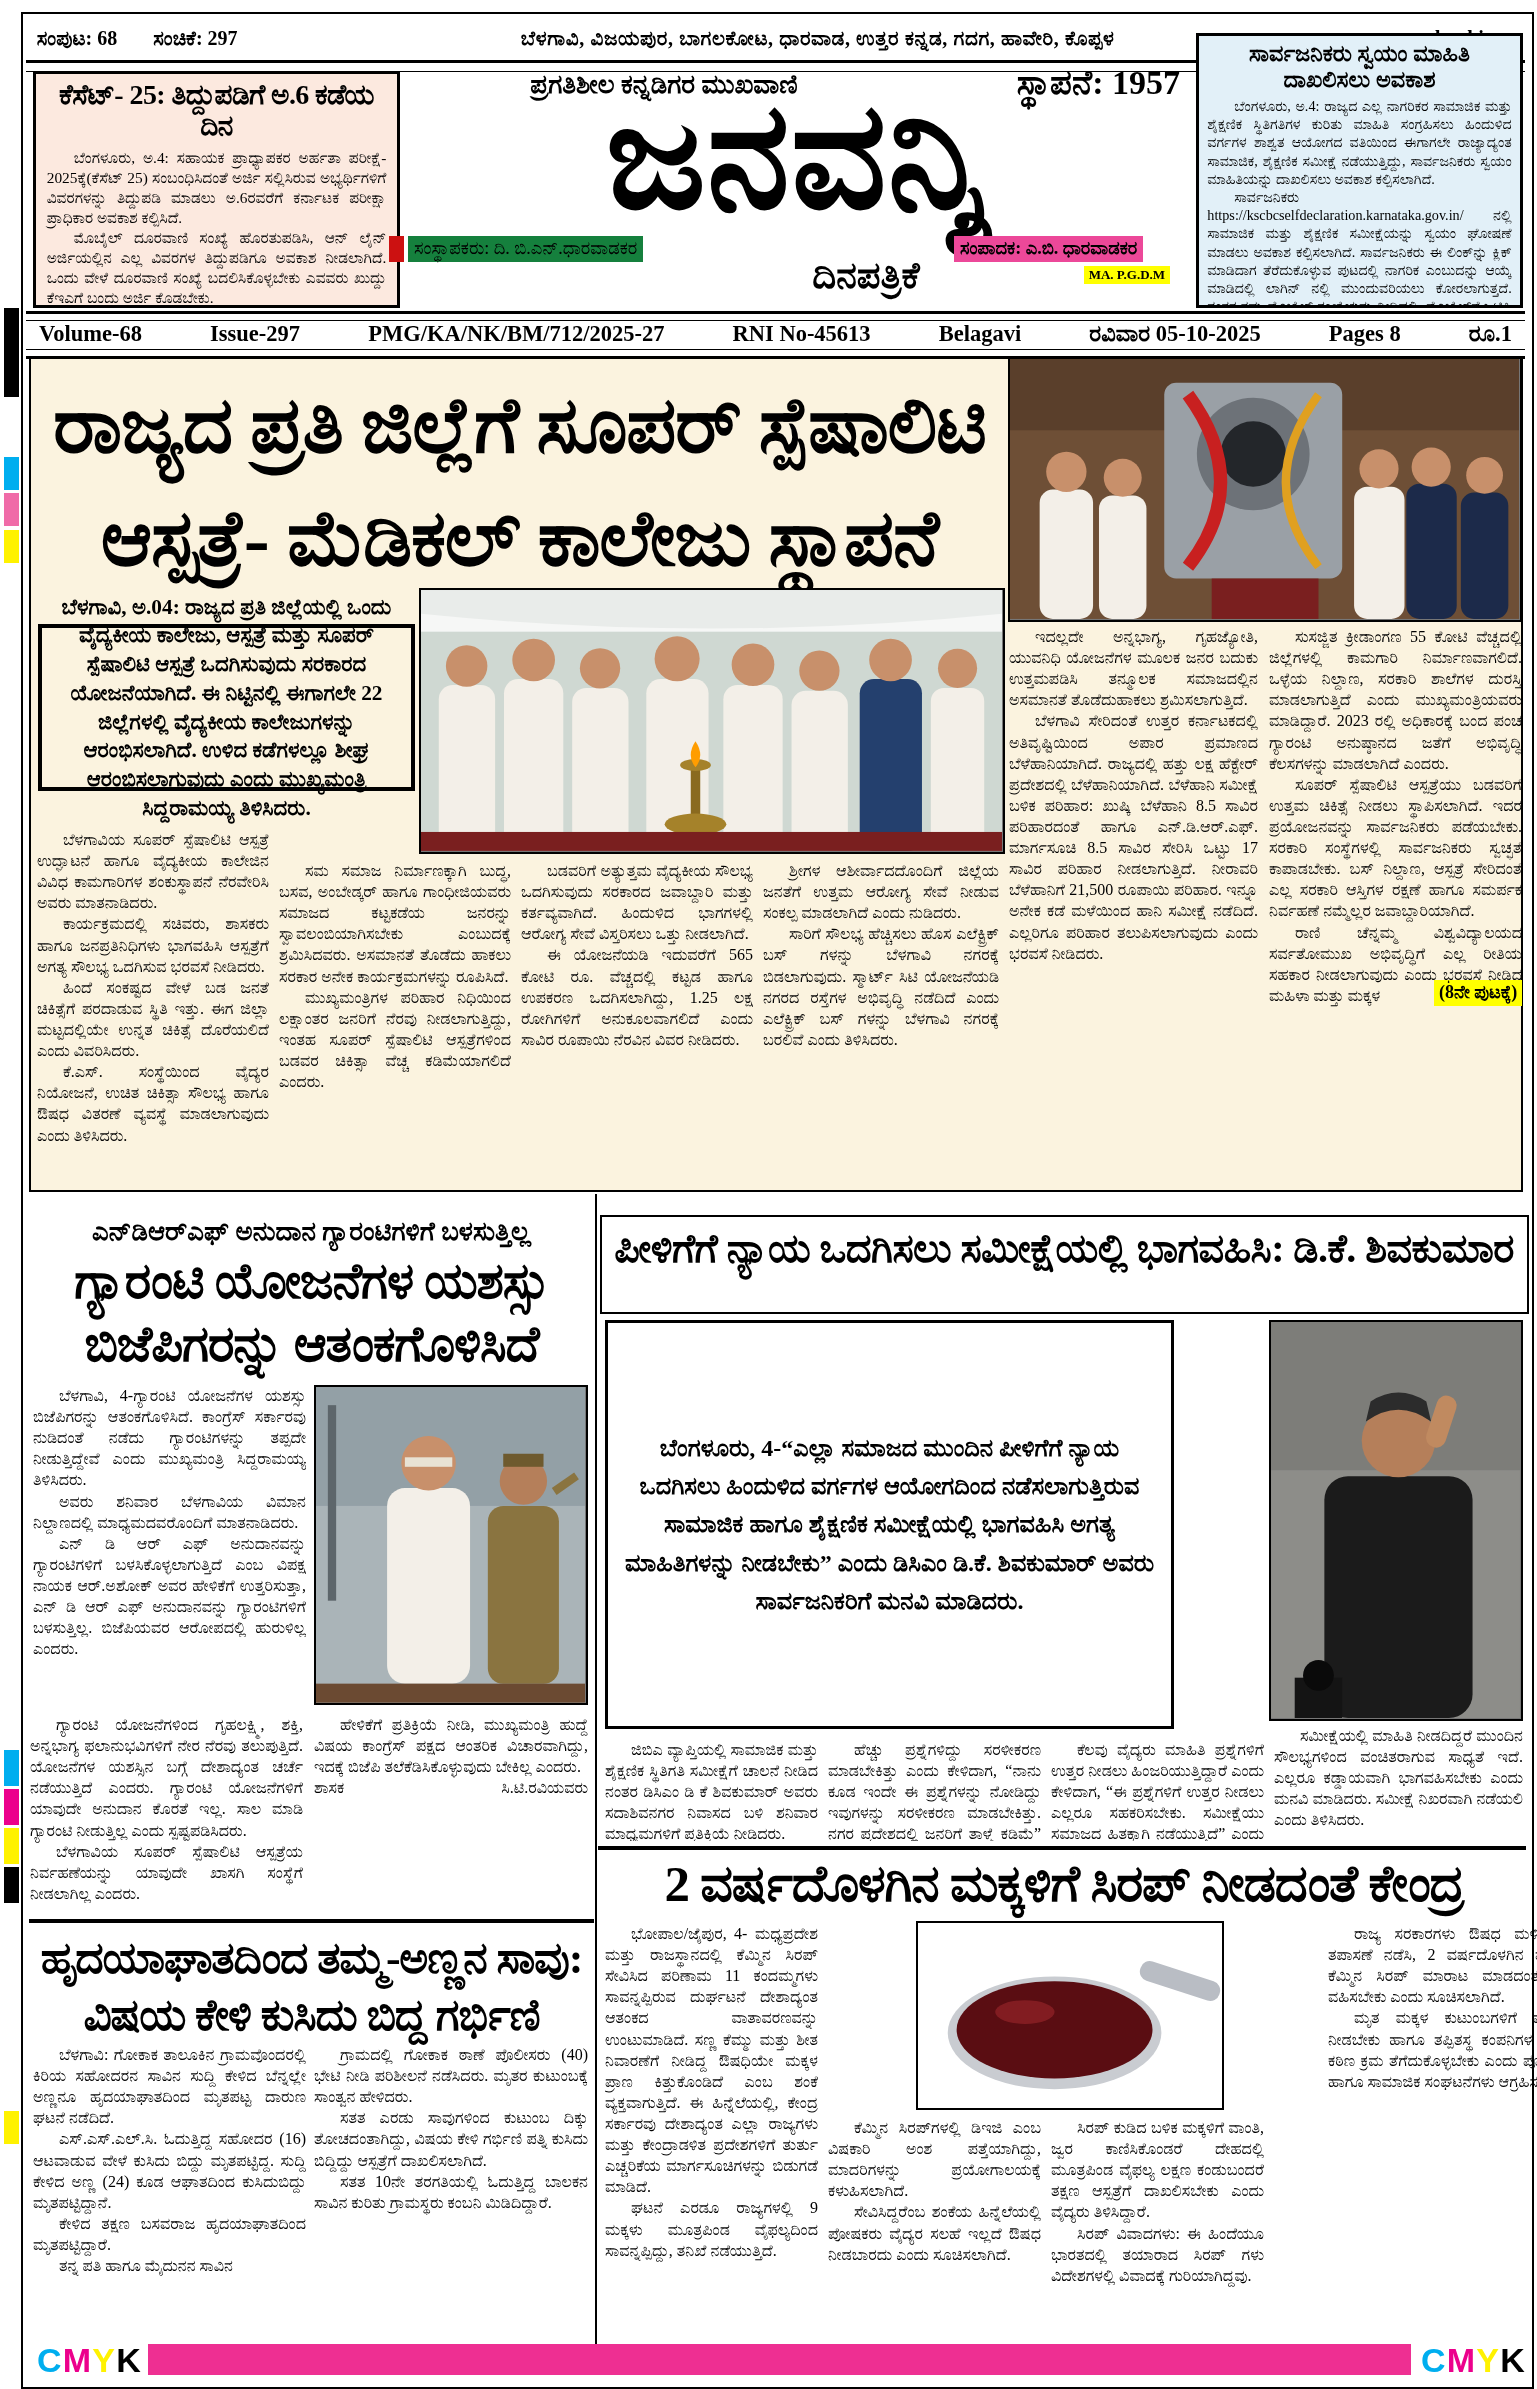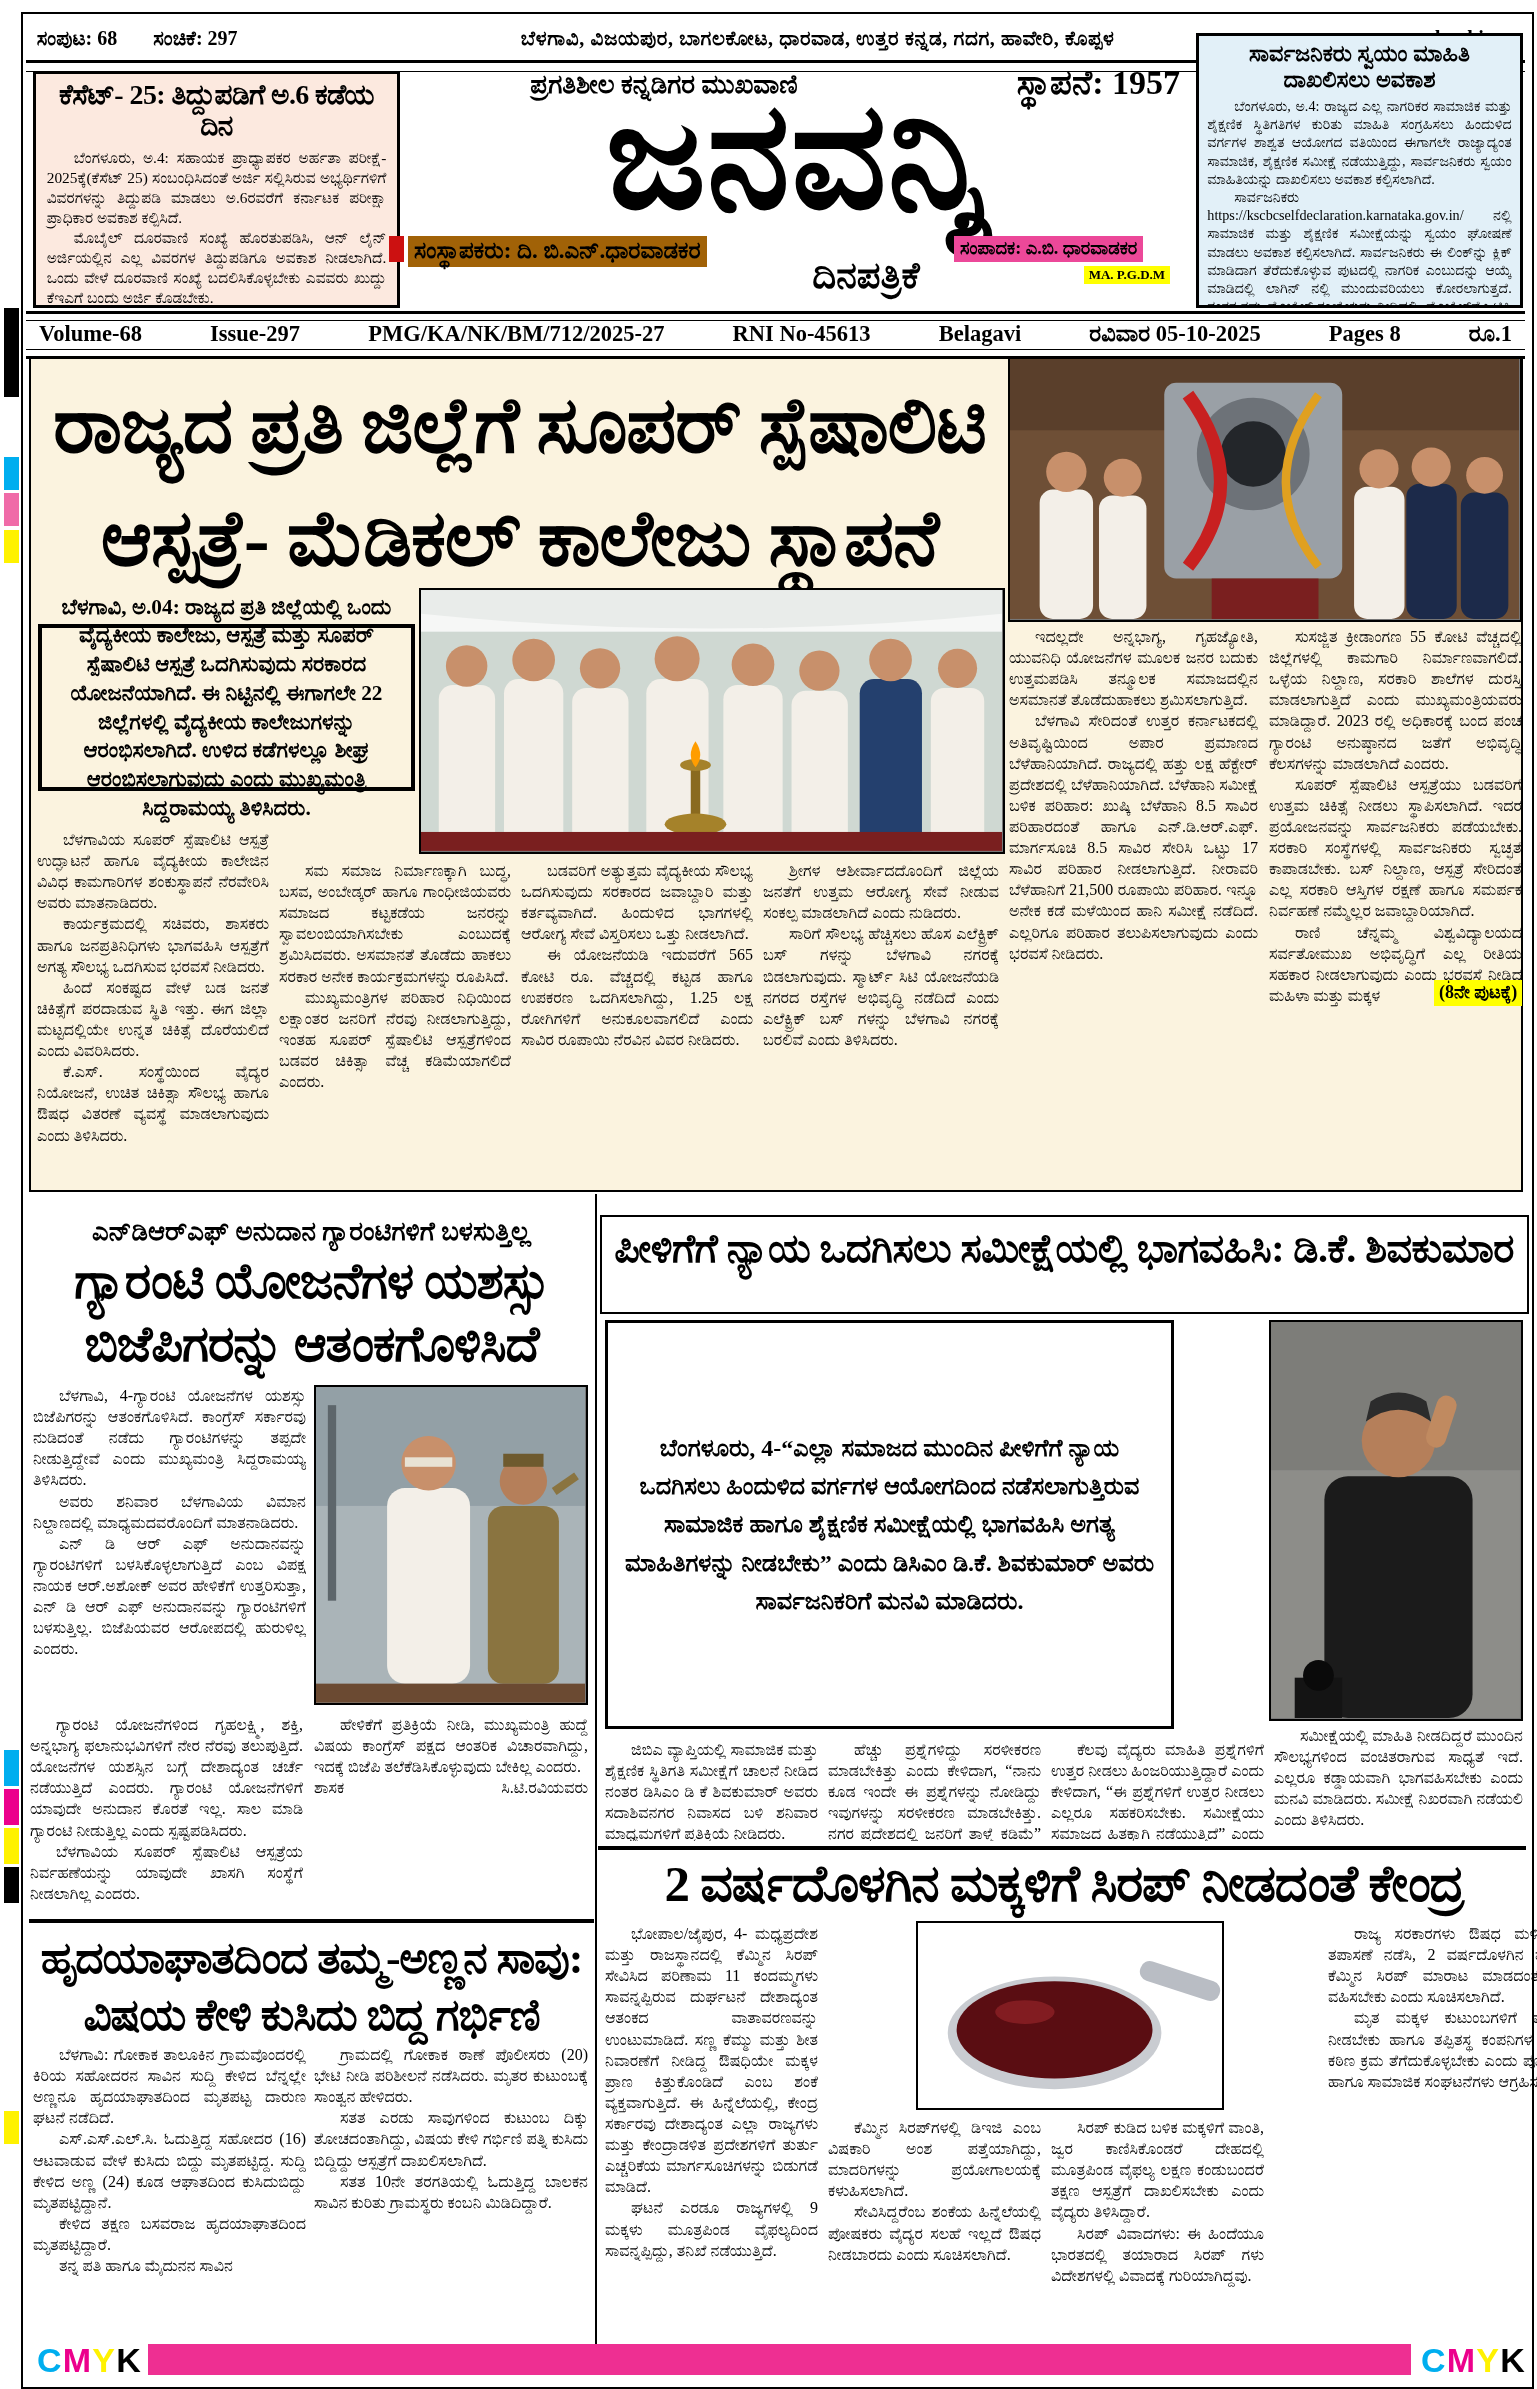--- a/index.html
+++ b/index.html
@@ -19,21 +19,21 @@
   .box-left h2{margin:0 0 6px 0;font-size:28px;line-height:1.1;text-align:center;letter-spacing:-0.6px;}
   .box-left p,.box-right p{margin:0;text-indent:27px;font-size:15.4px;line-height:1.3;text-align:justify;}
   .box-right{left:1196px;top:33px;width:327px;height:275px;background:#e2f0f8;border:3px solid #000;box-sizing:border-box;padding:4.7px 8.3px;overflow:hidden;}
   .box-right h2{margin:0 0 4.7px 0;font-size:22.5px;line-height:1.15;text-align:center;}
   .box-right p{font-size:14.2px;line-height:1.28;}
   
   .kicker{left:409px;top:70px;width:510px;font-size:26px;font-weight:bold;text-align:center;}
   .estd{left:901px;top:64px;width:279px;font-size:34px;font-weight:bold;text-align:right;font-family:"Liberation Serif",serif;}
   .masthead{left:403px;top:77px;width:789px;text-align:center;font-size:149px;font-weight:bold;line-height:1.05;letter-spacing:1.2px;font-family:"DejaVu Serif","Liberation Serif",serif;}
   .daily{left:700px;top:254px;width:332px;text-align:center;font-size:37px;font-weight:bold;}
-  .founder{left:408px;top:236px;background:#a16207;font-size:23px;font-weight:bold;padding:2.4px 6px;}
+  .founder{left:408px;top:236px;background:#15803d;font-size:18px;font-weight:normal;padding:2.4px 6px;}
   .red-tag{left:389px;top:236px;width:15.4px;height:26px;background:#cc1111;}
   .editor{left:954px;top:236px;background:#ec4899;font-size:18px;font-weight:bold;padding:2.4px 6px;}
   .editor-q{left:1084px;top:266px;background:#ffff00;font-size:13px;font-weight:bold;padding:1.2px 4.7px;}
   
   .infobar-rule-top{left:26px;top:311px;width:1499px;height:6px;border-top:3.6px solid #000;border-bottom:1.2px solid #000;}
   .infobar{left:26px;top:318px;width:1499px;height:31px;display:flex;align-items:center;justify-content:space-between;padding:0 13px;box-sizing:border-box;font-size:22.5px;font-weight:bold;font-family:"Liberation Serif",serif;}
   .infobar-rule-bot{left:26px;top:349px;width:1499px;height:6px;border-top:1.2px solid #000;border-bottom:3.6px solid #000;}
   
   .mainbox{left:28.5px;top:357px;width:1494px;height:835px;background:#fbf3df;border:2.4px solid #000;box-sizing:border-box;}
   .main-hl{left:42px;top:369px;width:955px;text-align:center;font-weight:bold;font-size:78px;line-height:1.45;letter-spacing:-1.2px;}
@@ -288,21 +288,21 @@
   <span>ಹೃದಯಾಘಾತದಿಂದ ತಮ್ಮ-ಅಣ್ಣನ ಸಾವು:</span><br>
   <span>ವಿಷಯ ಕೇಳಿ ಕುಸಿದು ಬಿದ್ದ ಗರ್ಭಿಣಿ</span>
 </div>
 <div class="abs colblock" style="left:33px;top:2044px;width:273px;height:297px;">
     <p>ಬೆಳಗಾವಿ: ಗೋಕಾಕ ತಾಲೂಕಿನ ಗ್ರಾಮವೊಂದರಲ್ಲಿ ಕಿರಿಯ ಸಹೋದರನ ಸಾವಿನ ಸುದ್ದಿ ಕೇಳಿದ ಬೆನ್ನಲ್ಲೇ ಅಣ್ಣನೂ ಹೃದಯಾಘಾತದಿಂದ ಮೃತಪಟ್ಟ ದಾರುಣ ಘಟನೆ ನಡೆದಿದೆ.</p>
     <p>ಎಸ್.ಎಸ್.ಎಲ್.ಸಿ. ಓದುತ್ತಿದ್ದ ಸಹೋದರ (16) ಆಟವಾಡುವ ವೇಳೆ ಕುಸಿದು ಬಿದ್ದು ಮೃತಪಟ್ಟಿದ್ದ. ಸುದ್ದಿ ಕೇಳಿದ ಅಣ್ಣ (24) ಕೂಡ ಆಘಾತದಿಂದ ಕುಸಿದುಬಿದ್ದು ಮೃತಪಟ್ಟಿದ್ದಾನೆ.</p>
     <p>ಕೇಳಿದ ತಕ್ಷಣ ಬಸವರಾಜ ಹೃದಯಾಘಾತದಿಂದ ಮೃತಪಟ್ಟಿದ್ದಾರೆ.</p>
     <p>ತನ್ನ ಪತಿ ಹಾಗೂ ಮೈದುನನ ಸಾವಿನ</p>
   </div>
 <div class="abs colblock" style="left:314px;top:2044px;width:274px;height:297px;">
-    <p>ಗ್ರಾಮದಲ್ಲಿ ಗೋಕಾಕ ಠಾಣೆ ಪೊಲೀಸರು (20) ಭೇಟಿ ನೀಡಿ ಪರಿಶೀಲನೆ ನಡೆಸಿದರು. ಮೃತರ ಕುಟುಂಬಕ್ಕೆ ಸಾಂತ್ವನ ಹೇಳಿದರು.</p>
+    <p>ಗ್ರಾಮದಲ್ಲಿ ಗೋಕಾಕ ಠಾಣೆ ಪೊಲೀಸರು (40) ಭೇಟಿ ನೀಡಿ ಪರಿಶೀಲನೆ ನಡೆಸಿದರು. ಮೃತರ ಕುಟುಂಬಕ್ಕೆ ಸಾಂತ್ವನ ಹೇಳಿದರು.</p>
     <p>ಸತತ ಎರಡು ಸಾವುಗಳಿಂದ ಕುಟುಂಬ ದಿಕ್ಕು ತೋಚದಂತಾಗಿದ್ದು, ವಿಷಯ ಕೇಳಿ ಗರ್ಭಿಣಿ ಪತ್ನಿ ಕುಸಿದು ಬಿದ್ದಿದ್ದು ಆಸ್ಪತ್ರೆಗೆ ದಾಖಲಿಸಲಾಗಿದೆ.</p>
     <p>ಸತತ 10ನೇ ತರಗತಿಯಲ್ಲಿ ಓದುತ್ತಿದ್ದ ಬಾಲಕನ ಸಾವಿನ ಕುರಿತು ಗ್ರಾಮಸ್ಥರು ಕಂಬನಿ ಮಿಡಿದಿದ್ದಾರೆ.</p>
   </div>
 
 <div class="abs d-hl-box"></div>
 <div class="abs d-hl">ಪೀಳಿಗೆಗೆ ನ್ಯಾಯ ಒದಗಿಸಲು ಸಮೀಕ್ಷೆಯಲ್ಲಿ ಭಾಗವಹಿಸಿ: ಡಿ.ಕೆ. ಶಿವಕುಮಾರ</div>
 <div class="abs d-leadbox">
   <p>ಬೆಂಗಳೂರು, 4-“ಎಲ್ಲಾ ಸಮಾಜದ ಮುಂದಿನ ಪೀಳಿಗೆಗೆ ನ್ಯಾಯ ಒದಗಿಸಲು ಹಿಂದುಳಿದ ವರ್ಗಗಳ ಆಯೋಗದಿಂದ ನಡೆಸಲಾಗುತ್ತಿರುವ ಸಾಮಾಜಿಕ ಹಾಗೂ ಶೈಕ್ಷಣಿಕ ಸಮೀಕ್ಷೆಯಲ್ಲಿ ಭಾಗವಹಿಸಿ ಅಗತ್ಯ ಮಾಹಿತಿಗಳನ್ನು ನೀಡಬೇಕು” ಎಂದು ಡಿಸಿಎಂ ಡಿ.ಕೆ. ಶಿವಕುಮಾರ್ ಅವರು ಸಾರ್ವಜನಿಕರಿಗೆ ಮನವಿ ಮಾಡಿದರು.</p>
 </div>
 <div class="abs photo ph-dks">

